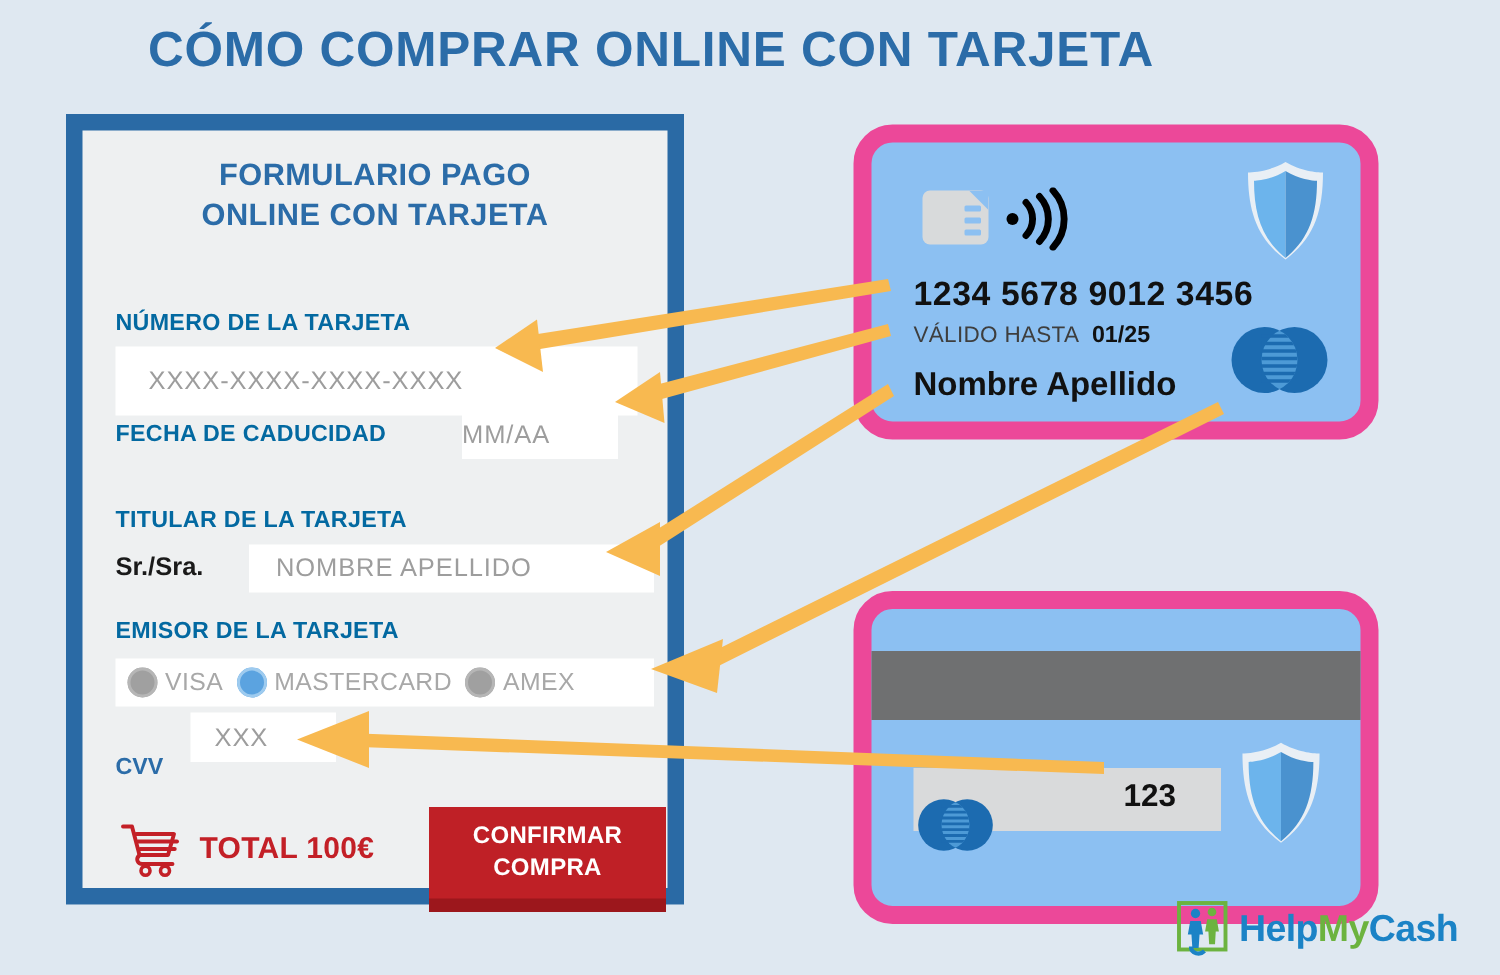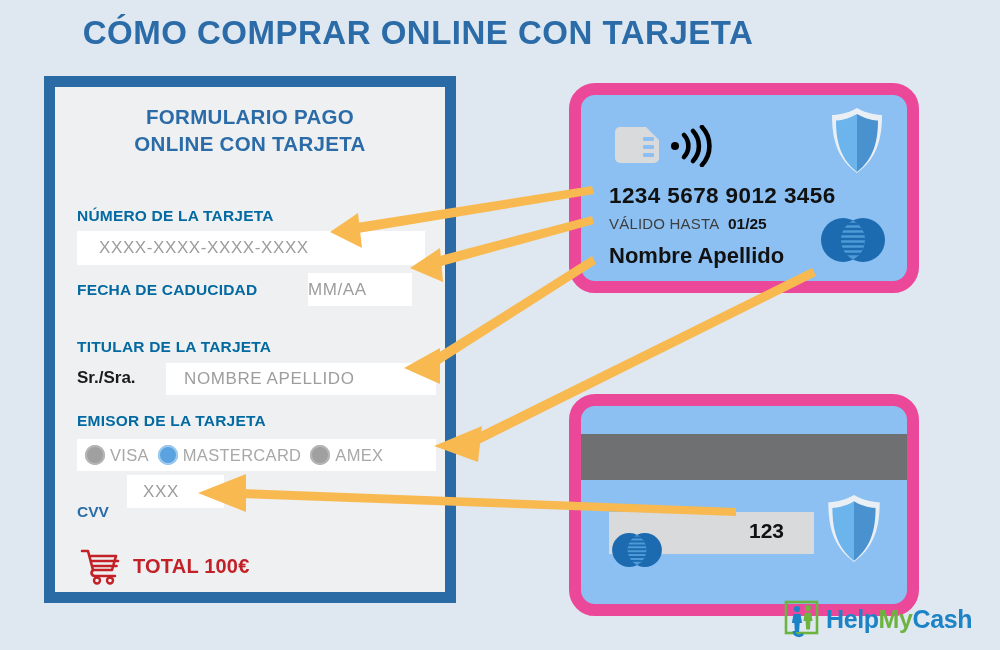--- a/index.html
+++ b/index.html
@@ -6,41 +6,41 @@
   body{
     width:1000px;height:650px;overflow:hidden;
     background:#dfe8f1;
     font-family:"Liberation Sans", sans-serif;
     position:relative;
   }
   #stage{position:absolute;inset:0;}
 
   
   .page-title{
-    position:absolute;left:0;top:14px;width:836px;text-align:center;
+    position:absolute;left:16px;top:14px;width:836px;text-align:center;
     font-size:33px;font-weight:bold;color:#2b6ca8;letter-spacing:.5px;
   }
 
   
   .form-panel{
     position:absolute;left:44px;top:76px;width:412px;height:527px;
     border:11px solid #2a6aa5;background:#eef0f1;box-sizing:border-box;
   }
   .form-head{
     margin-top:16px;text-align:center;color:#2b6ca8;
     font-size:20.5px;font-weight:bold;line-height:1.33;letter-spacing:.3px;
   }
   .fld-label{
     color:#0369a1;font-size:15.5px;font-weight:bold;letter-spacing:.2px;
   }
   .ph{color:#9d9d9d;font-size:17px;font-weight:400;letter-spacing:.6px;}
   .inputbox{background:#ffffff;display:flex;align-items:center;}
 
   .r-num-label{position:absolute;left:22px;top:120px;}
-  .r-num-input{position:absolute;left:22px;top:144px;width:348px;height:34px;}
+  .r-num-input{position:absolute;left:22px;top:144px;width:348px;height:46px;}
   .r-num-input .ph{padding-left:22px;}
 
   .r-exp-label{position:absolute;left:22px;top:194px;}
   .r-exp-input{position:absolute;left:253px;top:186px;width:104px;height:33px;}
   .r-exp-input .ph{}
 
   .r-tit-label{position:absolute;left:22px;top:251px;}
   .r-tit-sr{position:absolute;left:22px;top:281px;color:#1a1a1a;font-size:17px;font-weight:bold;}
   .r-tit-input{position:absolute;left:111px;top:276px;width:270px;height:32px;}
   .r-tit-input .ph{padding-left:18px;}
@@ -165,20 +165,26 @@
           <path d="M12 15 h26"></path>
           <path d="M13.5 20 h23"></path>
           <path d="M13 24 c-3 3 -1 6 2 6 h20"></path>
         </g>
         <circle cx="17" cy="34.5" r="3" fill="none" stroke="#c32027" stroke-width="2.4"></circle>
         <circle cx="30" cy="34.5" r="3" fill="none" stroke="#c32027" stroke-width="2.4"></circle>
       </svg>
       <span class="total-txt">TOTAL 100€</span>
     </div>
 
+    <div class="confirm-btn">
+      <div>
+        <div>CONFIRMAR</div>
+        <div>COMPRA</div>
+      </div>
+    </div>
   </div>
 
   <div class="card card-front">
     <div class="chip">
       <span class="chip-l" style="top:10px"></span>
       <span class="chip-l" style="top:18px"></span>
       <span class="chip-l" style="top:26px"></span>
     </div>
 
     <svg class="nfc" viewBox="0 0 46 42">

